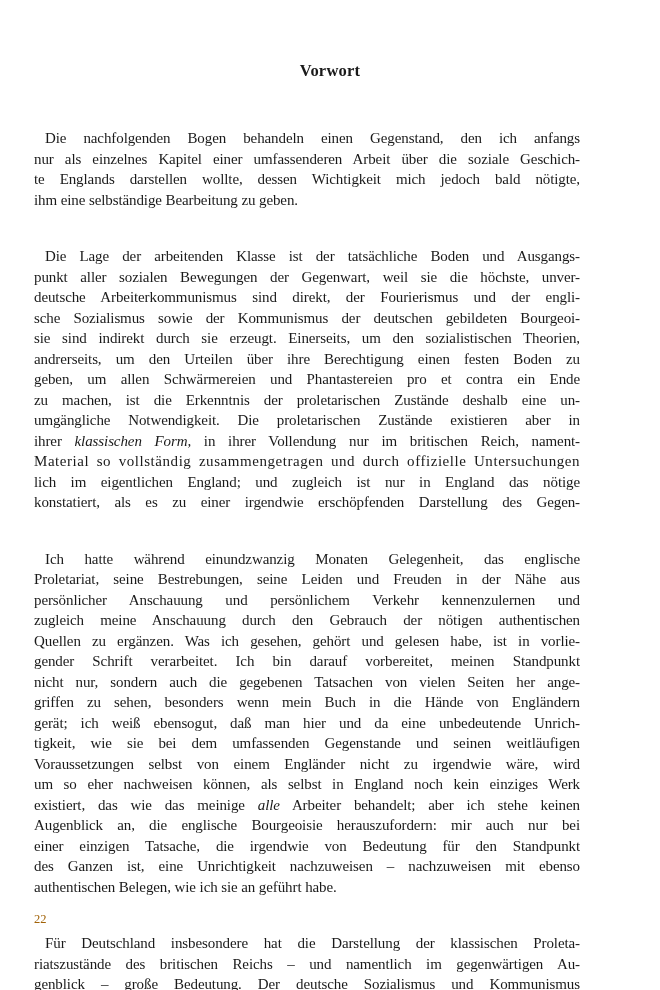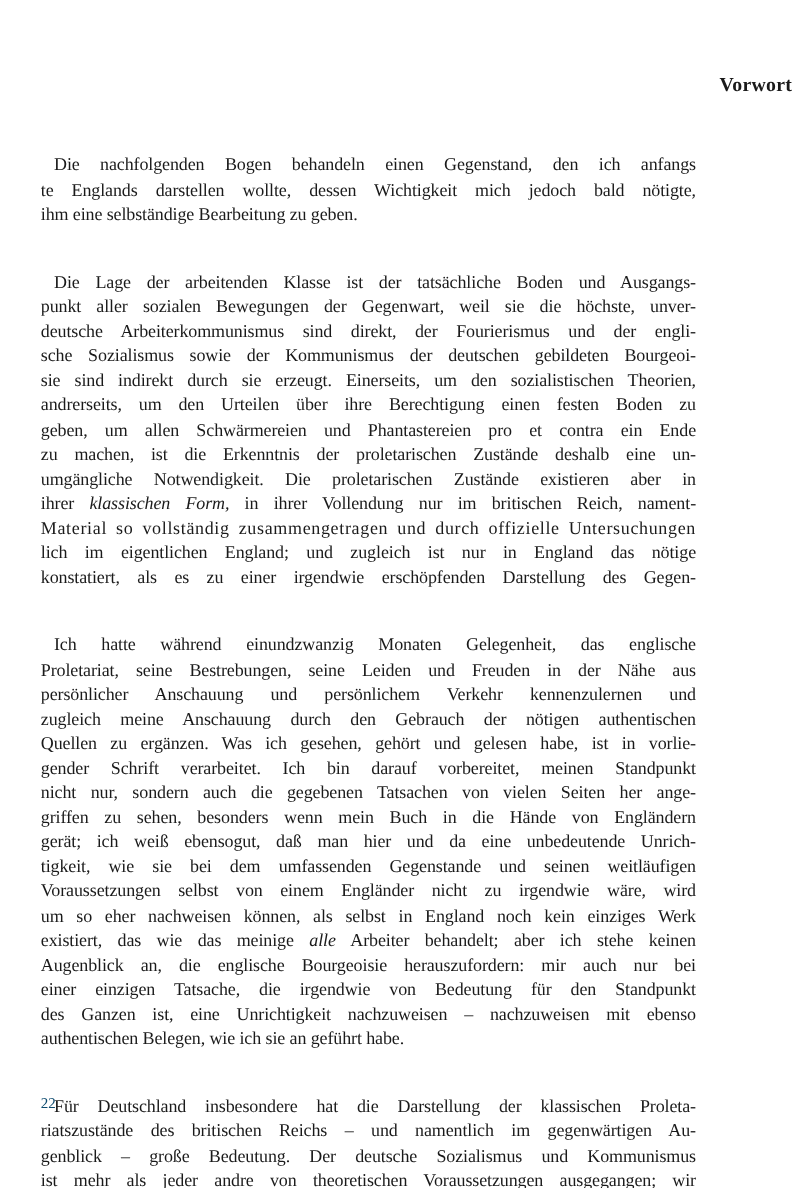--- a/index.html
+++ b/index.html
@@ -16,21 +16,21 @@
     color: #1a1a1a;
     overflow: hidden;
   }
   .title {
     position: absolute;
     top: 61px;
     left: 0;
     width: 660px;
     height: 20px;
     line-height: 20px;
-    text-align: right;
+    text-align: center;
     font-weight: bold;
     font-size: 16.5px;
     letter-spacing: 0.2px;
   }
   .text-block {
     position: absolute;
     top: 92px;
     left: 34px;
     width: 546px;
   }
@@ -48,31 +48,32 @@
   .line.indent { padding-left: 11px; margin-top: 36px; }
   .line.flush  { text-align-last: left; }
   .line.tight  { word-spacing: -3.5px; letter-spacing: 0.55px; }
   .line em { font-style: italic; }
   .page-number {
     position: absolute;
     top: 912px;
     left: 34px;
     font-size: 12.5px;
     line-height: 15px;
-    color: #0c4a6e;
+    color: #a16207;
   }
 </style>
 </head>
 <body>
 
 <div class="page">
   <div class="title">Vorwort</div>
   <div class="text-block">
       <div class="paragraph">
         <div class="line indent"><span>Die nachfolgenden Bogen behandeln einen Gegenstand, den ich anfangs</span></div>
+        <div class="line"><span>nur als einzelnes Kapitel einer umfassenderen Arbeit über die soziale Geschich-</span></div>
         <div class="line"><span>te Englands darstellen wollte, dessen Wichtigkeit mich jedoch bald nötigte,</span></div>
         <div class="line flush"><span>ihm eine selbständige Bearbeitung zu geben.</span></div>
       </div>
       <div class="paragraph">
         <div class="line indent"><span>Die Lage der arbeitenden Klasse ist der tatsächliche Boden und Ausgangs-</span></div>
         <div class="line"><span>punkt aller sozialen Bewegungen der Gegenwart, weil sie die höchste, unver-</span></div>
         <div class="line"><span>deutsche Arbeiterkommunismus sind direkt, der Fourierismus und der engli-</span></div>
         <div class="line"><span>sche Sozialismus sowie der Kommunismus der deutschen gebildeten Bourgeoi-</span></div>
         <div class="line"><span>sie sind indirekt durch sie erzeugt. Einerseits, um den sozialistischen Theorien,</span></div>
         <div class="line"><span>andrerseits, um den Urteilen über ihre Berechtigung einen festen Boden zu</span></div>

